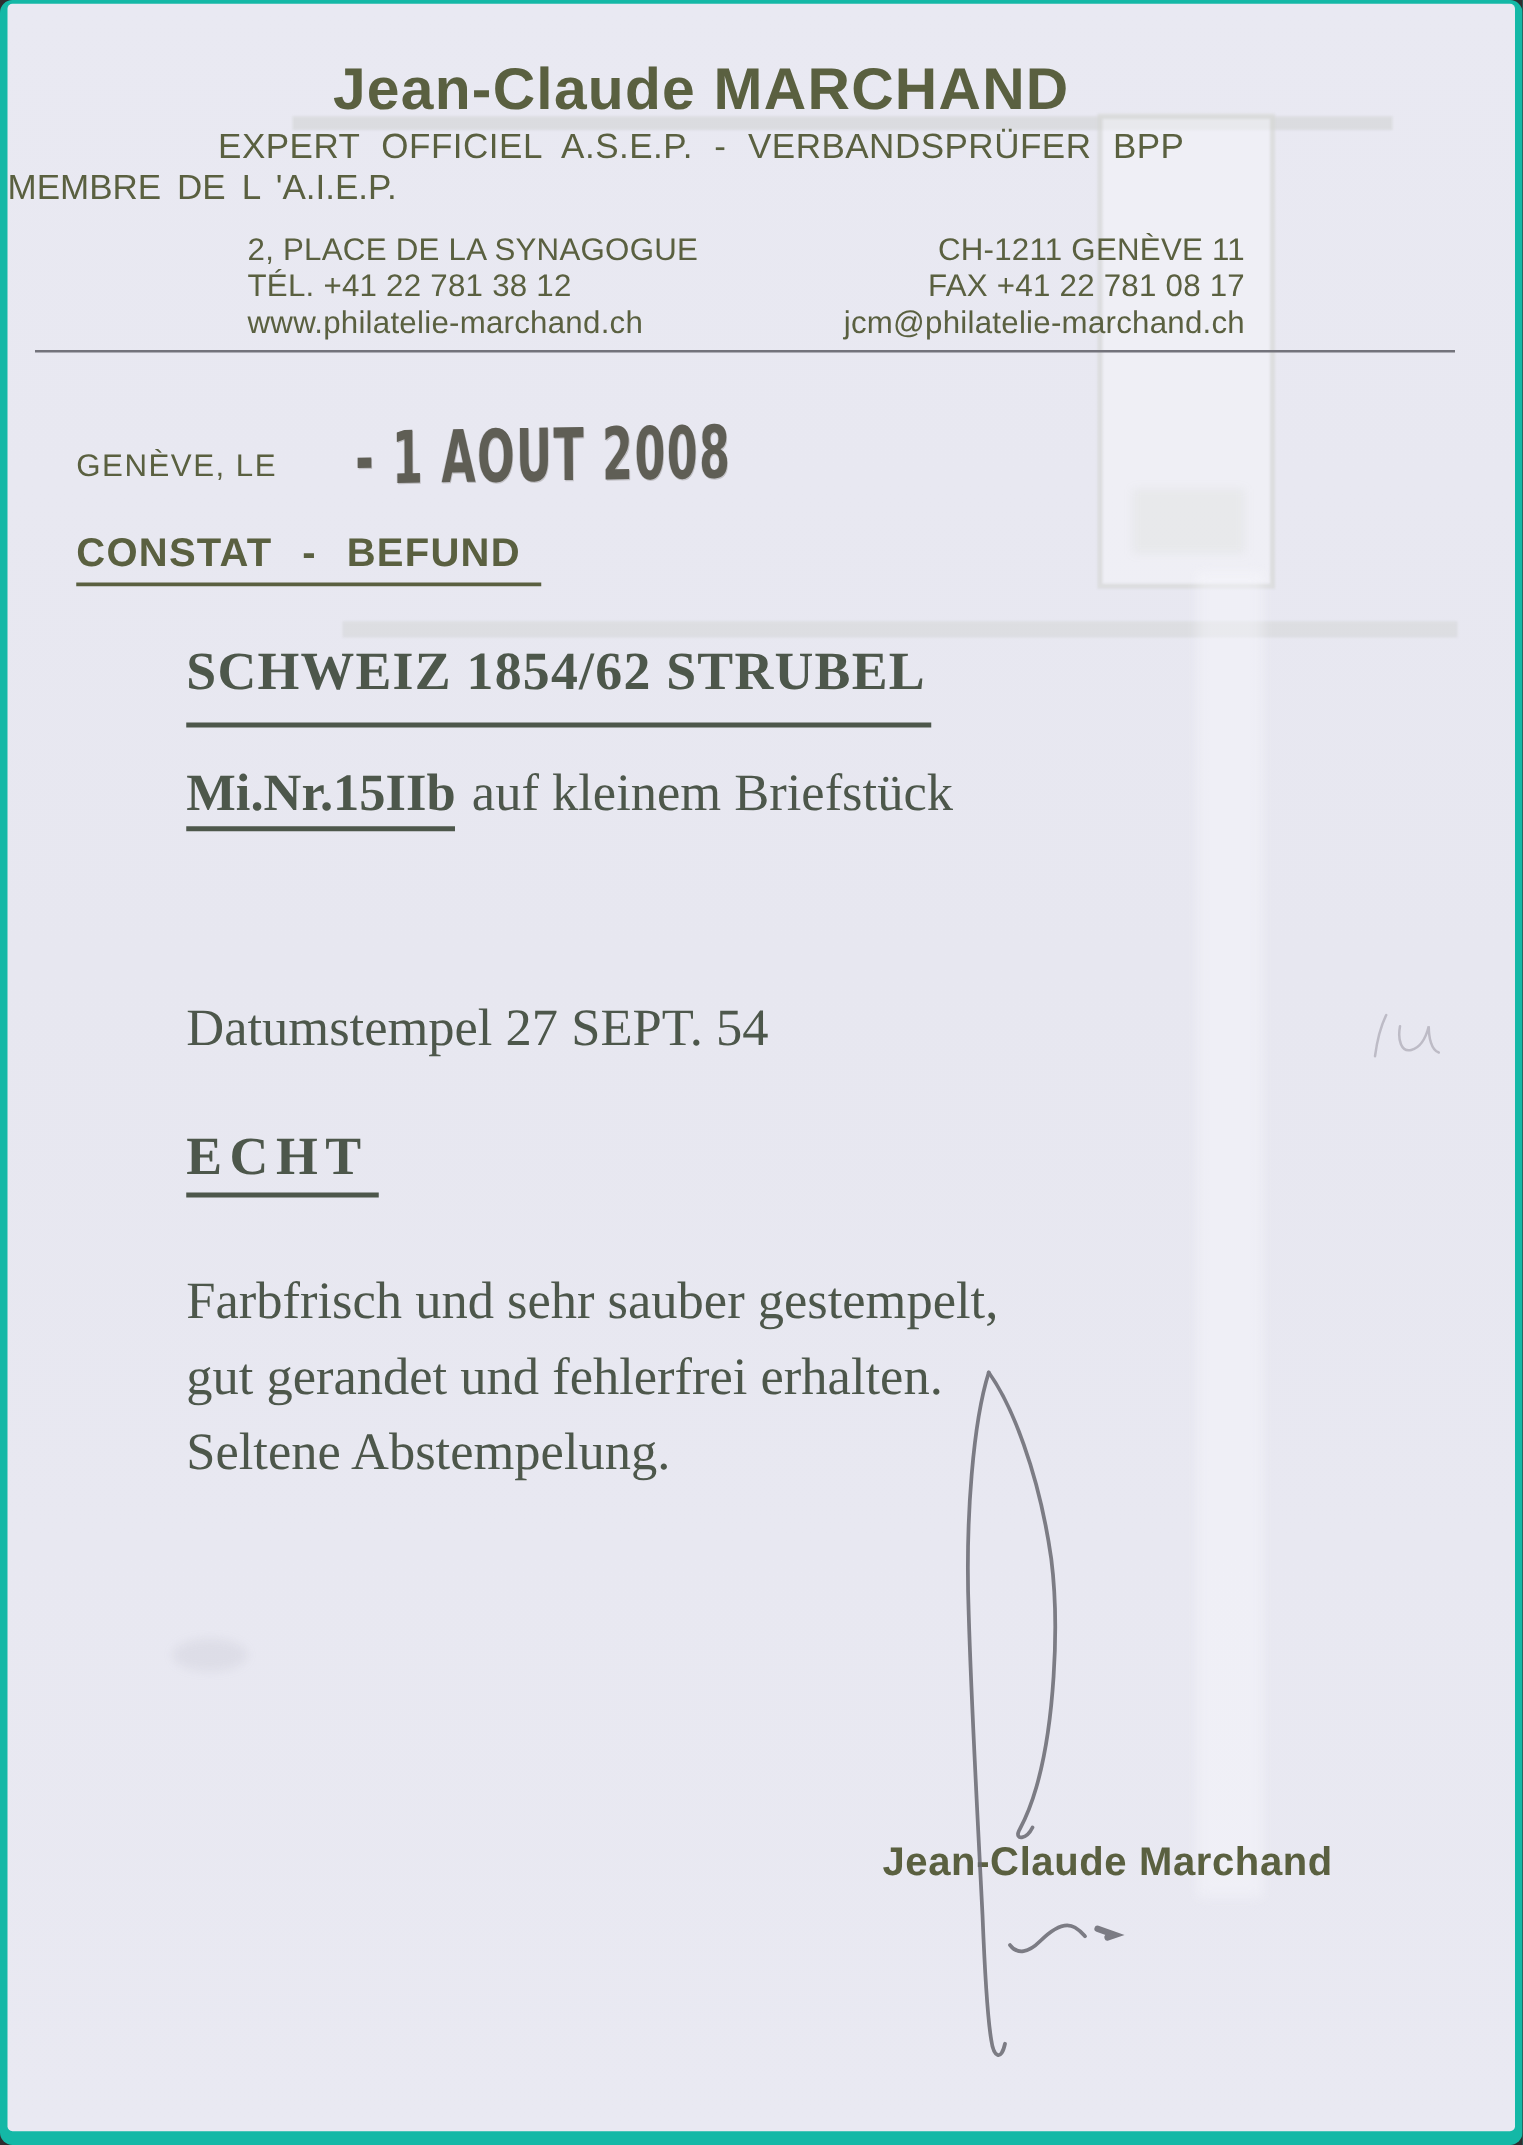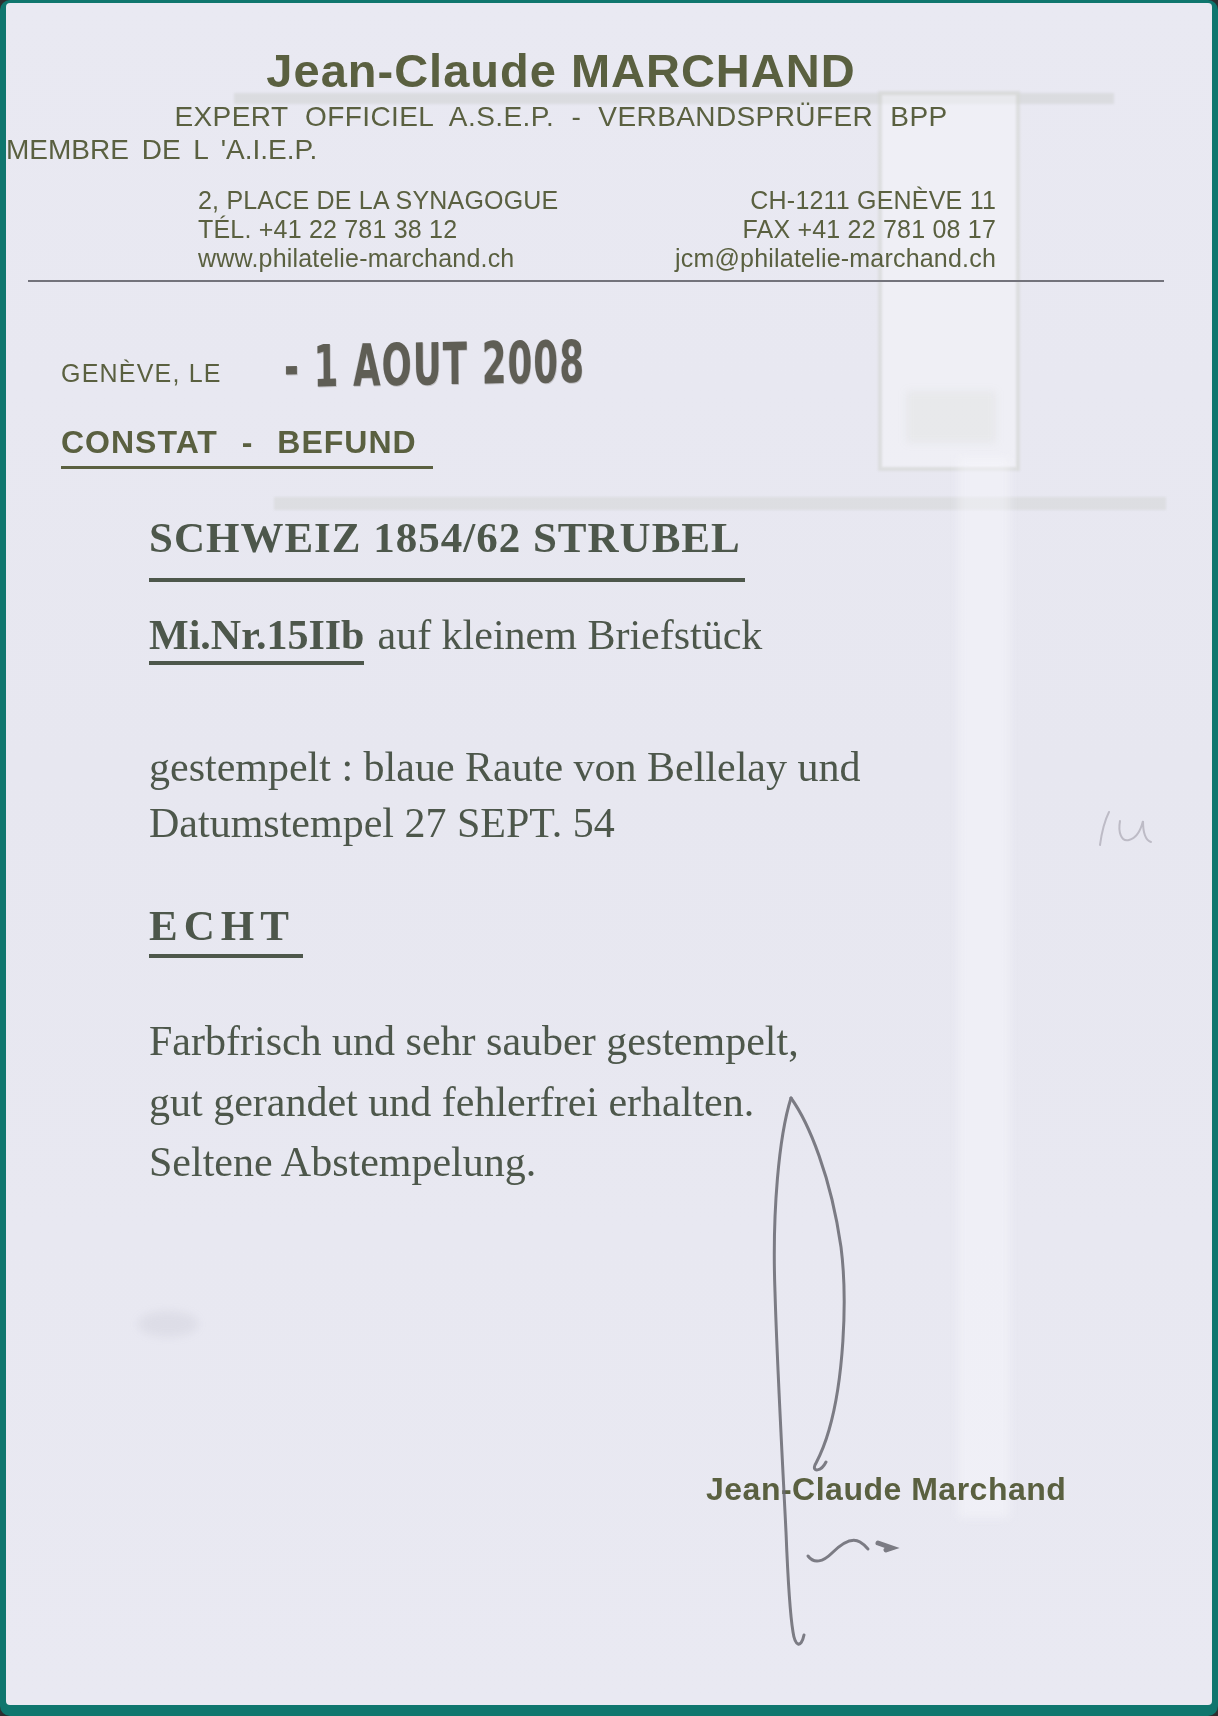--- a/index.html
+++ b/index.html
@@ -1,18 +1,18 @@
 <!DOCTYPE html>
 <html><head>
 <meta charset="utf-8">
 <style>
   html,body{margin:0;padding:0;background:#2e2e30;}
   #stage{position:relative;width:1218px;height:1716px;overflow:hidden;
          font-family:"Liberation Sans",sans-serif;}
-  .scan-frame{position:absolute;inset:0;background:#0f766e;border-radius:10px;}
+  .scan-frame{position:absolute;inset:0;background:#14b8a6;border-radius:10px;}
   .page{position:absolute;left:6px;top:3px;right:6px;bottom:11px;border-radius:4px;
         background:linear-gradient(180deg,#e9e9f2 0%,#e7e7f0 45%,#e9e9f2 100%);}
   .abs{position:absolute;white-space:nowrap;}
 
   
   .olive{color:#5a6040;}
   .hdr-name{left:0;top:40px;width:1110px;text-align:center;font-size:47px;font-weight:bold;letter-spacing:1px;z-index:3;}
   .hdr-sub1{left:0;top:98px;width:1110px;text-align:center;font-size:28px;word-spacing:9px;letter-spacing:.4px;z-index:3;}
   .hdr-sub2{left:0;top:131px;width:1110px;font-size:28px;word-spacing:5px;z-index:3;}
   .addr{font-size:25px;line-height:29px;letter-spacing:.2px;z-index:3;}
@@ -95,21 +95,20 @@
       <div class="abs date-stamp">- 1 AOUT 2008</div>
 
       <div class="abs olive doc-type">CONSTAT - BEFUND</div>
 
       <div class="abs serif headline">SCHWEIZ 1854/62 STRUBEL</div>
 
       <div class="abs serif item-line">
         <span class="item-number">Mi.Nr.15IIb</span><span class="item-desc">auf kleinem Briefstück</span>
       </div>
 
-      <div class="abs serif cancel-1">gestempelt : blaue Raute von Bellelay und</div>
       <div class="abs serif cancel-2">Datumstempel 27 SEPT. 54</div>
 
       <div class="abs serif verdict">ECHT</div>
 
       <div class="abs serif cond-1">Farbfrisch und sehr sauber gestempelt,</div>
       <div class="abs serif cond-3">Seltene Abstempelung.</div>
       <div class="abs serif cond-2">gut gerandet und fehlerfrei erhalten.</div>
 
       <div class="abs olive sig-name">Jean-Claude Marchand</div>
     </div>

